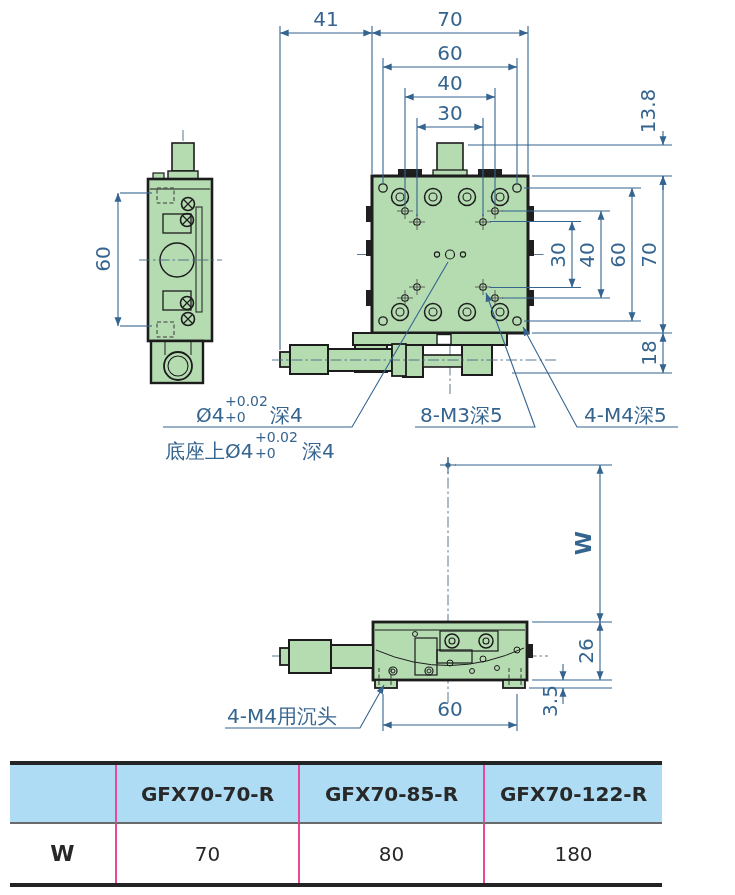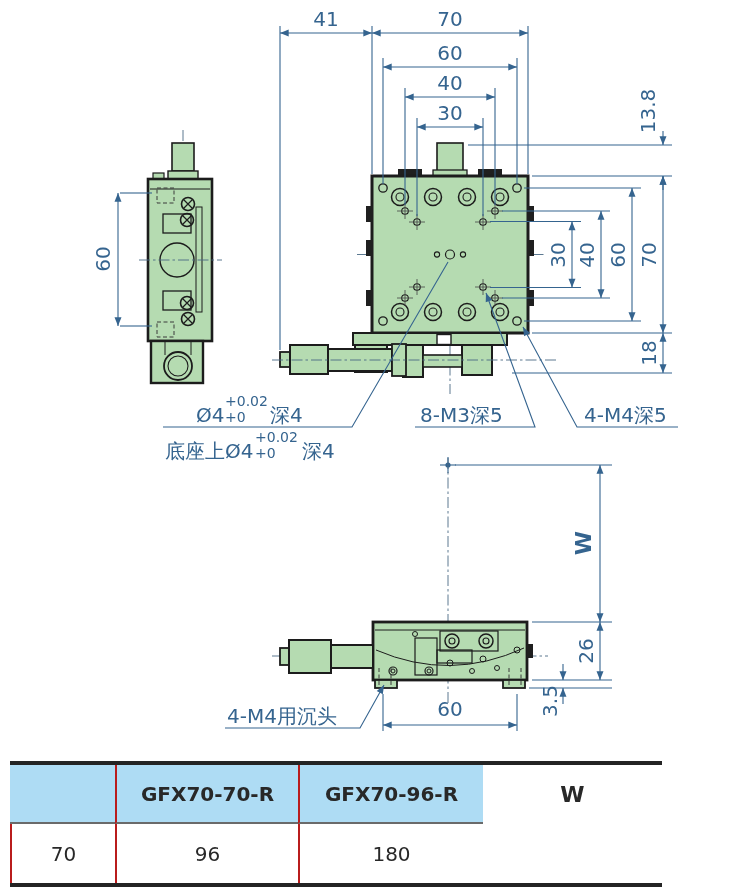--- a/index.html
+++ b/index.html
@@ -13,21 +13,21 @@
   
   .spec-table{position:absolute;left:10px;top:761px;width:652px;
               border-top:4px solid #242424;border-bottom:4px solid #242424;
               display:grid;grid-template-columns:105px 183px 185px 179px;}
   .spec-table .cell{display:flex;align-items:center;justify-content:center;
               height:59px;box-sizing:border-box;}
   .spec-table .th{background:#aedcf4;font-weight:bold;font-size:20px;color:#282828;
               border-bottom:2px solid #6a6a6a;}
   .spec-table .td{background:#fff;font-size:20px;color:#282828;}
   .spec-table .rowlabel{font-weight:bold;font-size:22px;}
-  .spec-table .vline{border-left:2px solid #b91c1c;}
+  .spec-table .vline{border-left:2px solid #ec4899;}
 </style>
 </head>
 <body>
 
 <div class="canvas">
 
 <svg width="735" height="760" viewBox="0 0 735 760">
   <defs>
     <marker id="arw" viewBox="0 0 12 12" refX="11" refY="6" markerWidth="9.5" markerHeight="9.5" orient="auto-start-reverse">
       <path d="M1,2 L11,6 L1,10 Z" fill="#35648f"></path>
@@ -352,20 +352,21 @@
       <polyline class="dim" points="225,728 360,728 384,685" marker-end="url(#arw)"></polyline>
       <text class="dimtxt" x="227" y="723">4-M4用沉头</text>
     </g>
   </g>
 </svg>
 
 
 <div class="spec-table">
   <div class="cell th"></div>
   <div class="cell th vline">GFX70-70-R</div>
-  <div class="cell th vline">GFX70-96-R</div>
+  <div class="cell th vline">GFX70-85-R</div>
+  <div class="cell th vline">GFX70-122-R</div>
   <div class="cell td rowlabel">W</div>
   <div class="cell td vline">70</div>
-  <div class="cell td vline">96</div>
+  <div class="cell td vline">80</div>
   <div class="cell td vline">180</div>
 </div>
 
 </div>
 
 </body></html>

